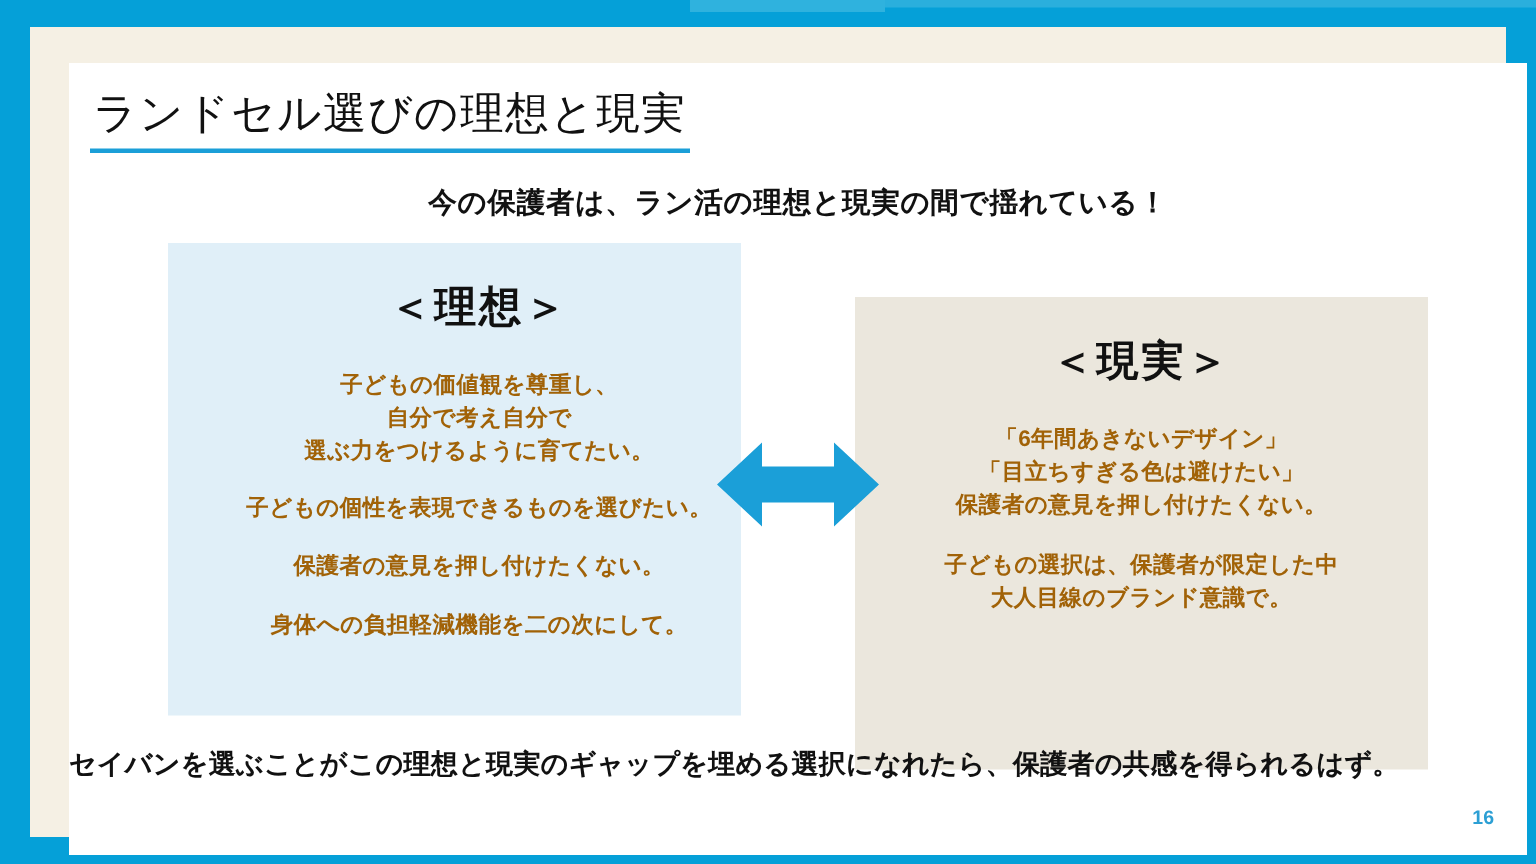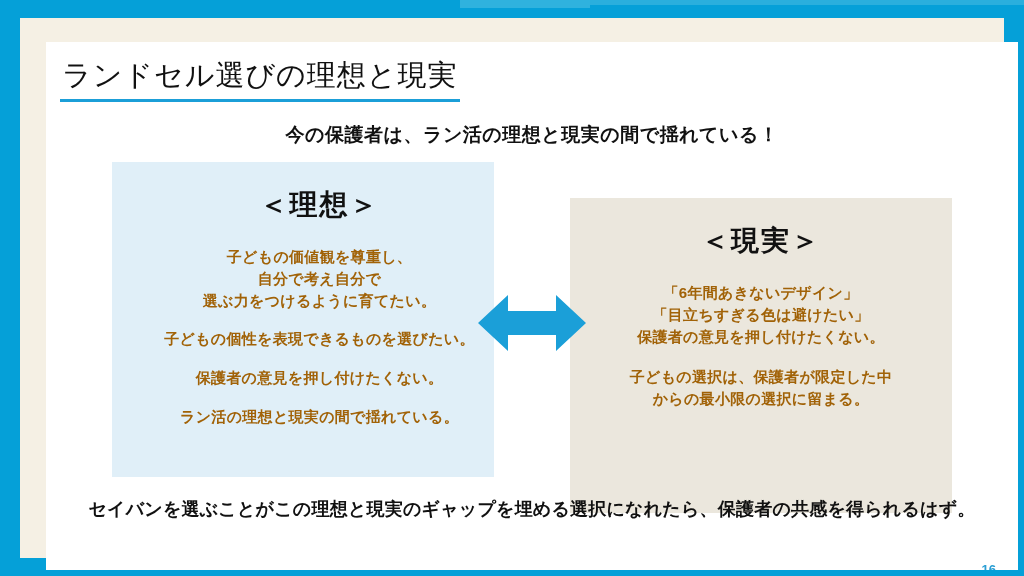--- a/index.html
+++ b/index.html
@@ -138,31 +138,31 @@
     top: 245px;
     width: 108px;
     height: 72px;
   }
 
   #footnote {
     position: absolute;
     left: 0;
     top: 455px;
     width: 972px;
-    text-align: center;
+    text-align: left;
     font-size: 18px;
     font-weight: bold;
     color: #111111;
     letter-spacing: 0.2px;
   }
 
   #page-number {
     position: absolute;
     right: 22px;
-    top: 520px;
+    top: 495px;
     font-size: 13px;
     font-weight: bold;
     color: #2c9fd4;
   }
 </style>
 </head>
 <body>
 
 <div id="slide">
 
@@ -178,32 +178,32 @@
       <div id="subtitle">今の保護者は、ラン活の理想と現実の間で揺れている！</div>
 
       <div class="panel" id="panel-ideal">
         <div class="panel-heading">＜理想＞</div>
         <div class="panel-body">
           <p class="para">子どもの価値観を尊重し、
 自分で考え自分で
 選ぶ力をつけるように育てたい。</p>
           <p class="para">子どもの個性を表現できるものを選びたい。</p>
           <p class="para">保護者の意見を押し付けたくない。</p>
-          <p class="para">ラン活の理想と現実の間で揺れている。</p>
+          <p class="para">身体への負担軽減機能を二の次にして。</p>
         </div>
       </div>
 
       <div class="panel" id="panel-reality">
         <div class="panel-heading">＜現実＞</div>
         <div class="panel-body">
           <p class="para">「6年間あきないデザイン」
 「目立ちすぎる色は避けたい」
 保護者の意見を押し付けたくない。</p>
           <p class="para">子どもの選択は、保護者が限定した中
-からの最小限の選択に留まる。</p>
+大人目線のブランド意識で。</p>
         </div>
       </div>
 
       <svg id="arrow-icon" viewBox="0 0 108 72">
         <polygon points="0,36 30,8 30,24 78,24 78,8 108,36 78,64 78,48 30,48 30,64" fill="#1b9fd8"></polygon>
       </svg>
 
       <div id="footnote">セイバンを選ぶことがこの理想と現実のギャップを埋める選択になれたら、保護者の共感を得られるはず。</div>
 
       <div id="page-number">16</div>

